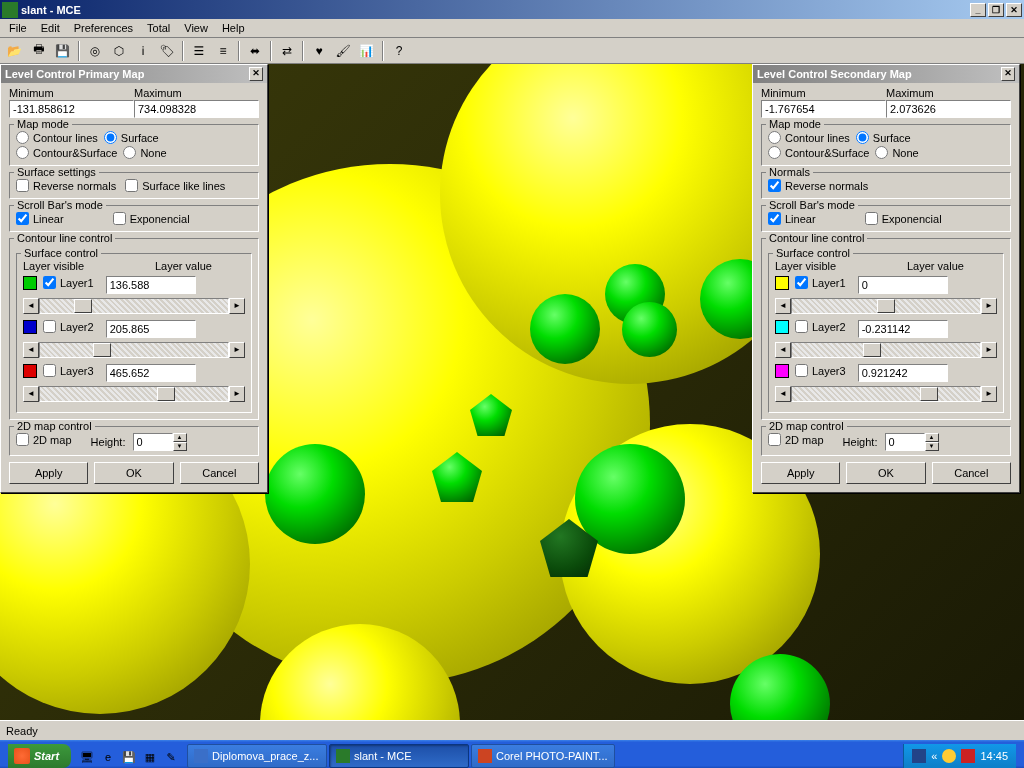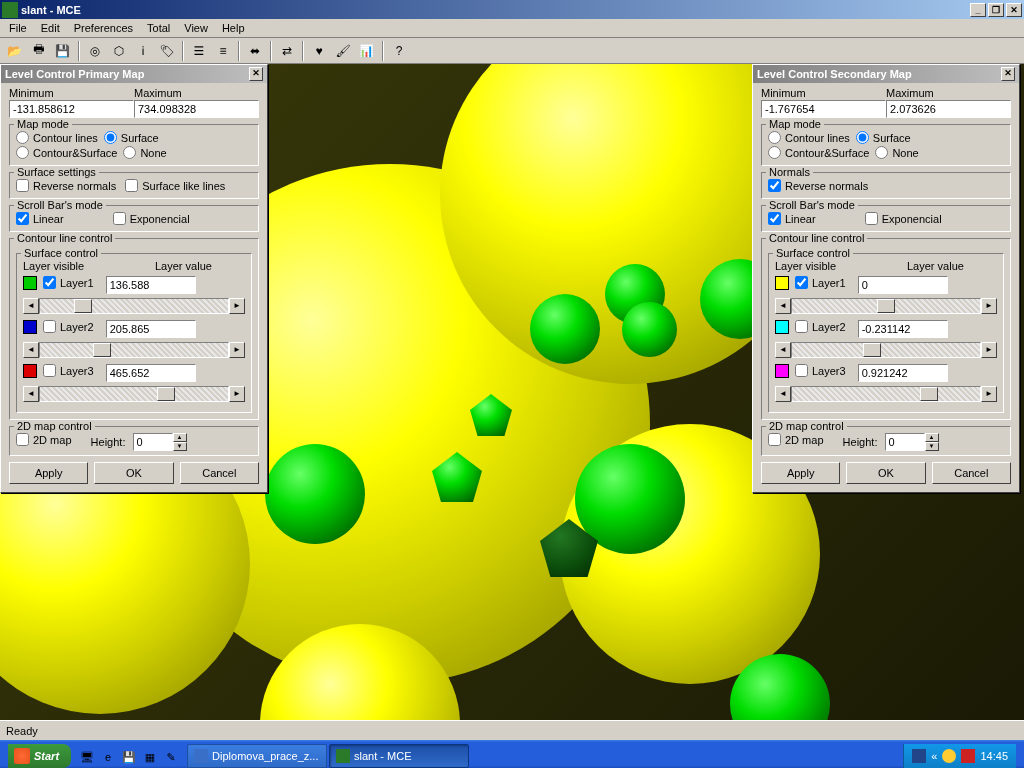--- a/index.html
+++ b/index.html
@@ -411,20 +411,24 @@
     <div class="qlbtn">✎</div>
   </div>
   <div class="taskbtn">
       <span class="tbicon" style="background:#3a6fc8"></span>
       <span>Diplomova_prace_z...</span>
     </div>
   <div class="taskbtn active">
       <span class="tbicon" style="background:#2a7a2a"></span>
       <span>slant - MCE</span>
     </div>
+  <div class="taskbtn">
+      <span class="tbicon" style="background:#cc4422"></span>
+      <span>Corel PHOTO-PAINT...</span>
+    </div>
   <div class="tray">
     <span class="trayicon" style="background:#224488"></span>
     <span>«</span>
     <span class="trayicon" style="background:#ffcc33;border-radius:50%"></span>
     <span class="trayicon" style="background:#cc2222"></span>
     <span>14:45</span>
   </div>
 </div>
 
 </body></html>

